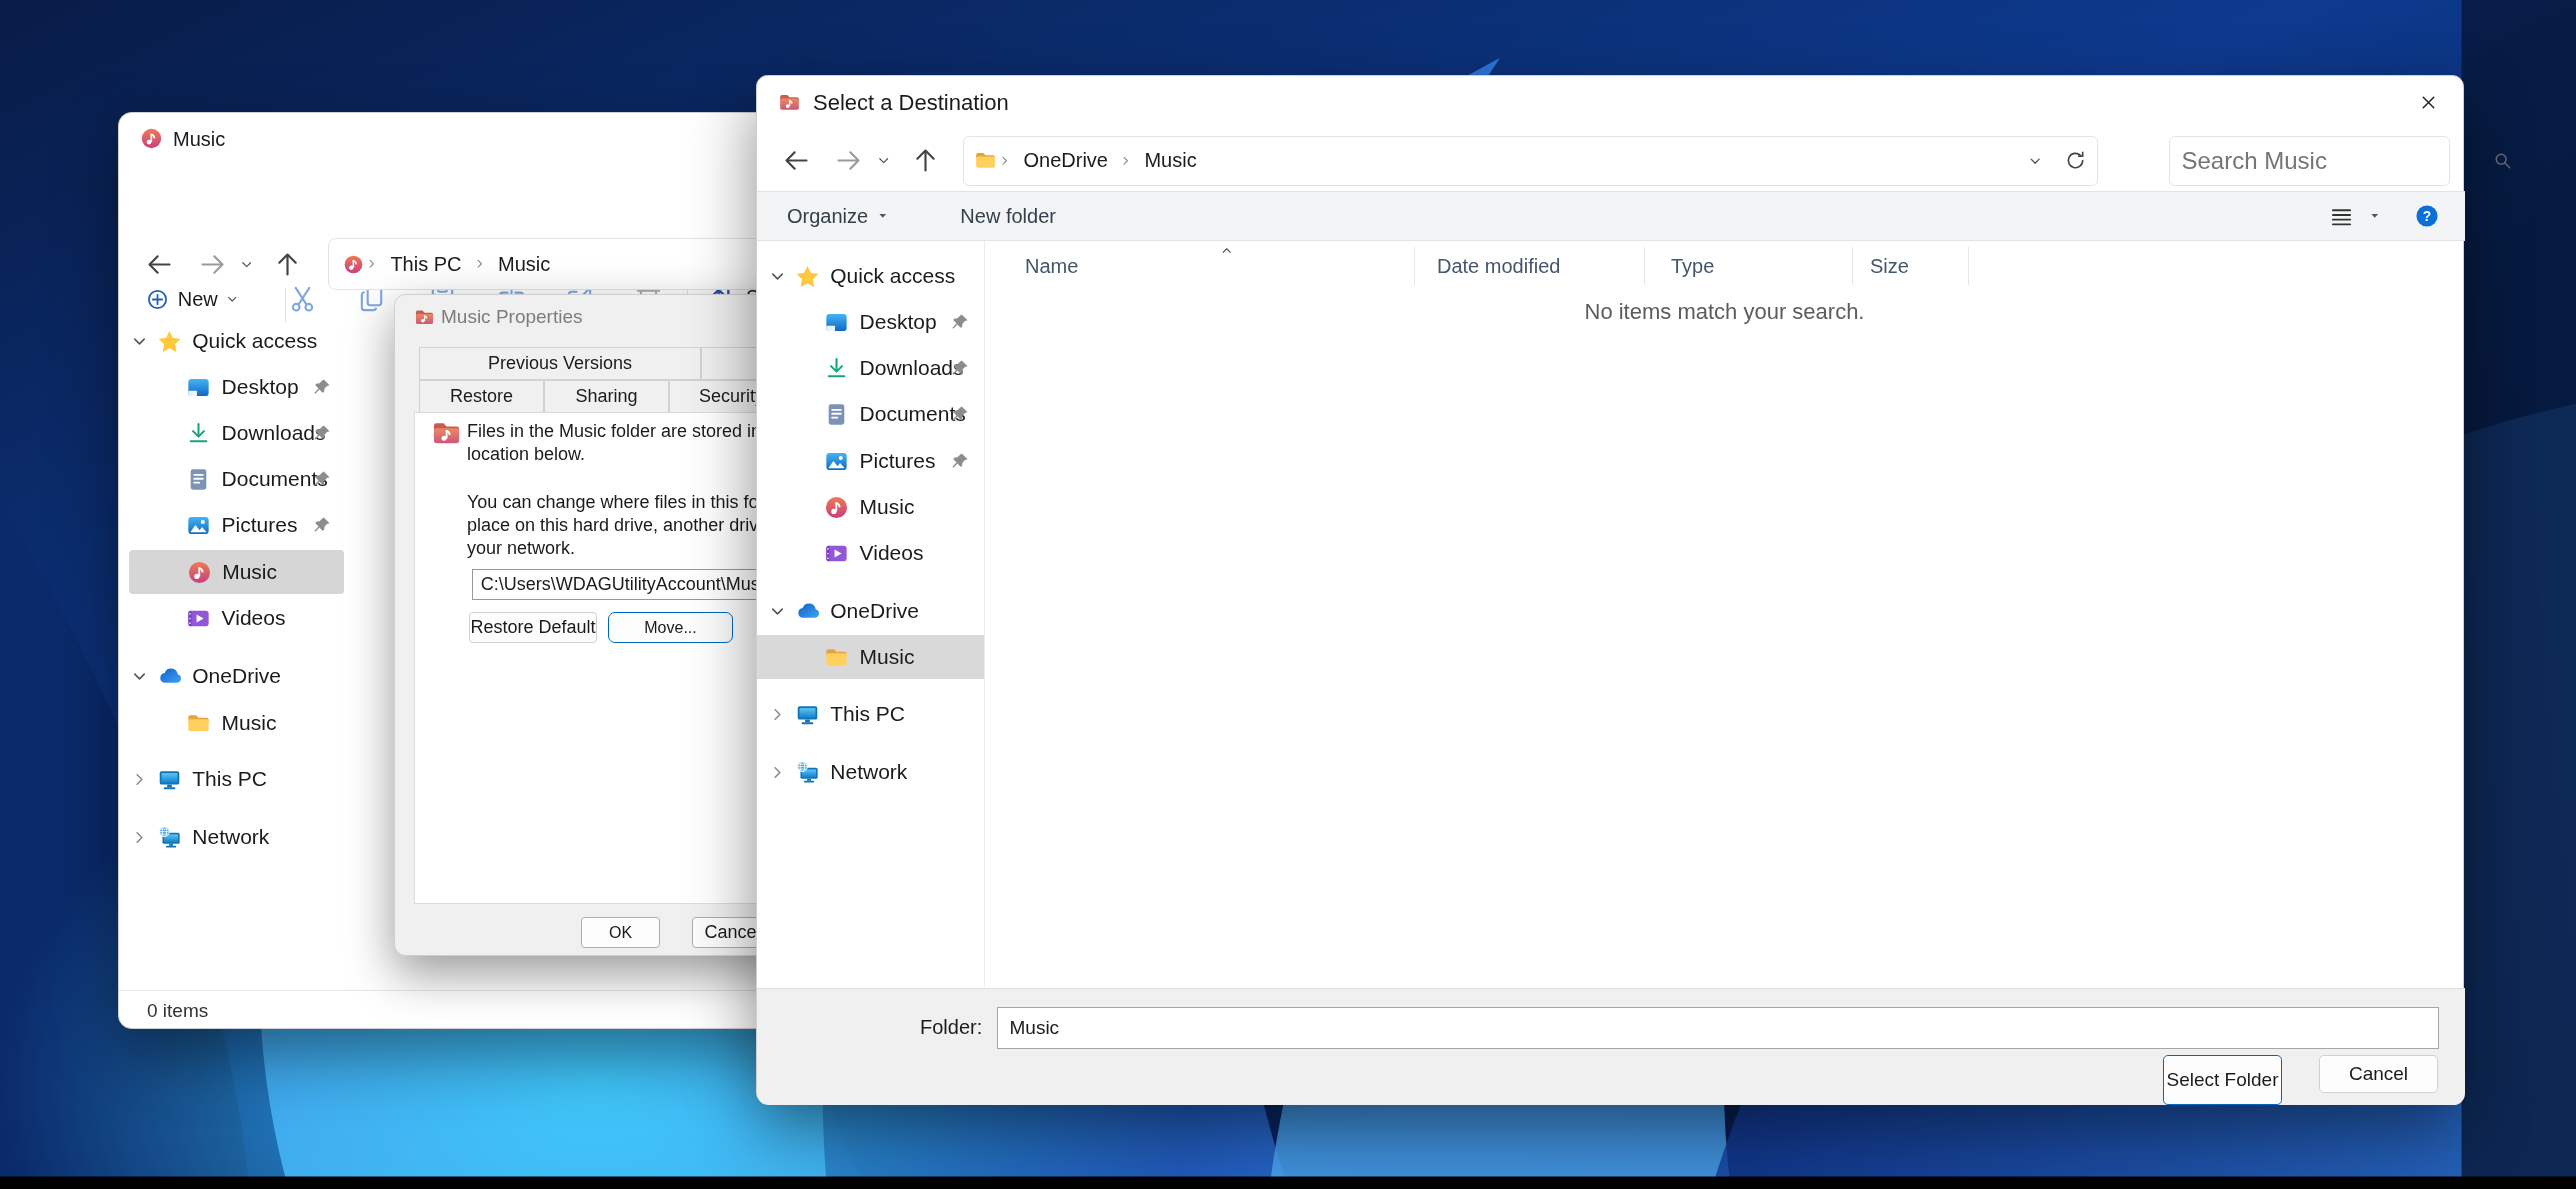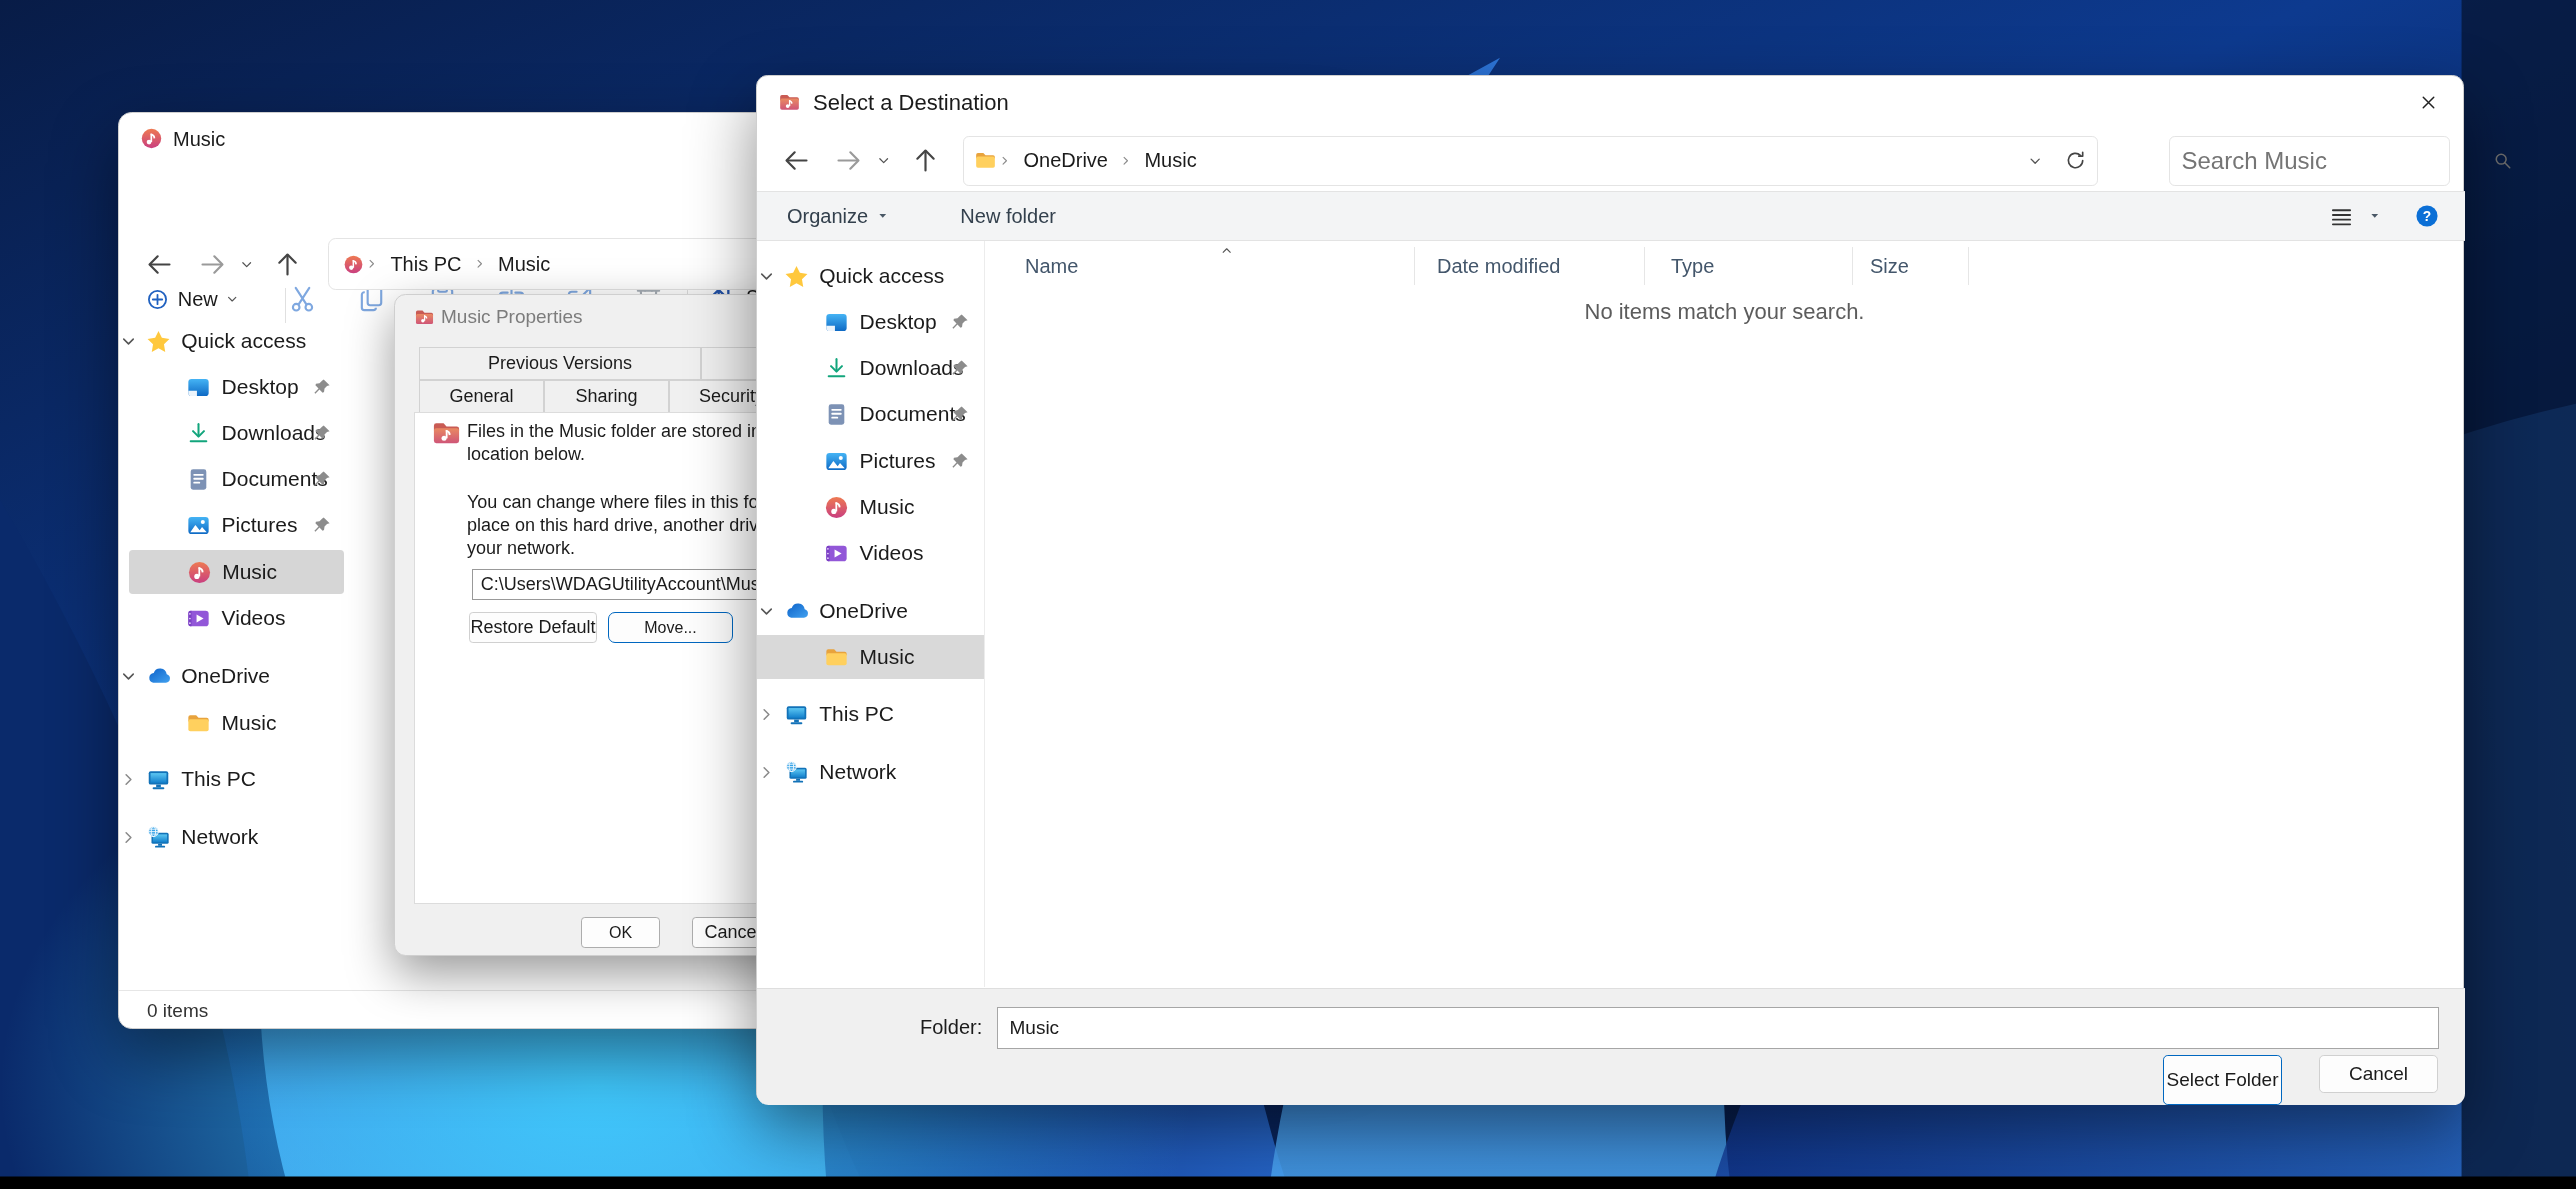--- a/index.html
+++ b/index.html
@@ -19,21 +19,21 @@
   .vline{position:absolute;width:1px;background:#e6e6e6}
   .btn{position:absolute;display:flex;align-items:center;justify-content:center;background:#fdfdfd;border:1px solid #d0d0d0;border-radius:4.8px;font-size:19px;color:#1b1b1b;cursor:pointer}
   .btn.accent{border:1.9px solid #0067c0}
 
   
   .srow{position:absolute;display:flex;align-items:center;height:44px;width:227px;cursor:pointer}
   .srow .chev{width:19px;height:19px;margin-right:7.7px}
   .srow .icon{width:25px;height:25px;margin-right:10.6px}
   .srow .lbl{font-size:21px;color:#1b1b1b;white-space:nowrap}
   .srow .pin{position:absolute;right:15.4px;width:18px;height:18px}
-  .srow.l0{padding-left:0}
+  .srow.l0{padding-left:11px}
   .srow.l1{padding-left:67px}
   .srow.sel{background:#d6d6d6;border-radius:3.8px}
 
   
   #explorer .tabtitle{position:absolute;left:54px;top:15.4px;font-size:20px;color:#1b1b1b}
   .tbicon{position:absolute;top:170px;width:31px;height:31px}
   #explorer .newbtn{position:absolute;left:26px;top:165px;width:112px;height:42px;display:flex;align-items:center;border-radius:5.8px;cursor:pointer}
   #explorer .newbtn .nlbl{font-size:20px;color:#1b1b1b;margin:0 7.7px}
   .navarrow{position:absolute;width:29px;height:29px;cursor:pointer}
   #explorer .addrbox{position:absolute;left:209px;top:125px;width:538px;height:52px;border:1px solid #e4e4e4;border-radius:7.7px;display:flex;align-items:center;padding-left:13.5px;background:#fff}
@@ -444,21 +444,21 @@
     <svg class="ic abs" style="left:19px;top:11.5px" width="21" height="21" viewBox="0 0 22 22">
         <use href="#i-folder-music"></use>
       </svg>
     <div class="ptitle">Music Properties</div>
 
     <div class="tab" style="left:24px;top:52px;width:282px">
         <span>Previous Versions</span>
       </div>
     <div class="tab" style="left:306px;top:52px;width:212px"></div>
     <div class="tab" style="left:24px;top:85px;width:125px">
-        <span>General</span>
+        <span>Restore</span>
       </div>
     <div class="tab" style="left:149px;top:85px;width:125px">
         <span>Sharing</span>
       </div>
     <div class="tab" style="left:274px;top:85px;width:125px">
         <span>Security</span>
       </div>
 
     <div class="page"></div>
     <svg class="ic abs" style="left:36px;top:123px" width="31" height="31" viewBox="0 0 32 32">

